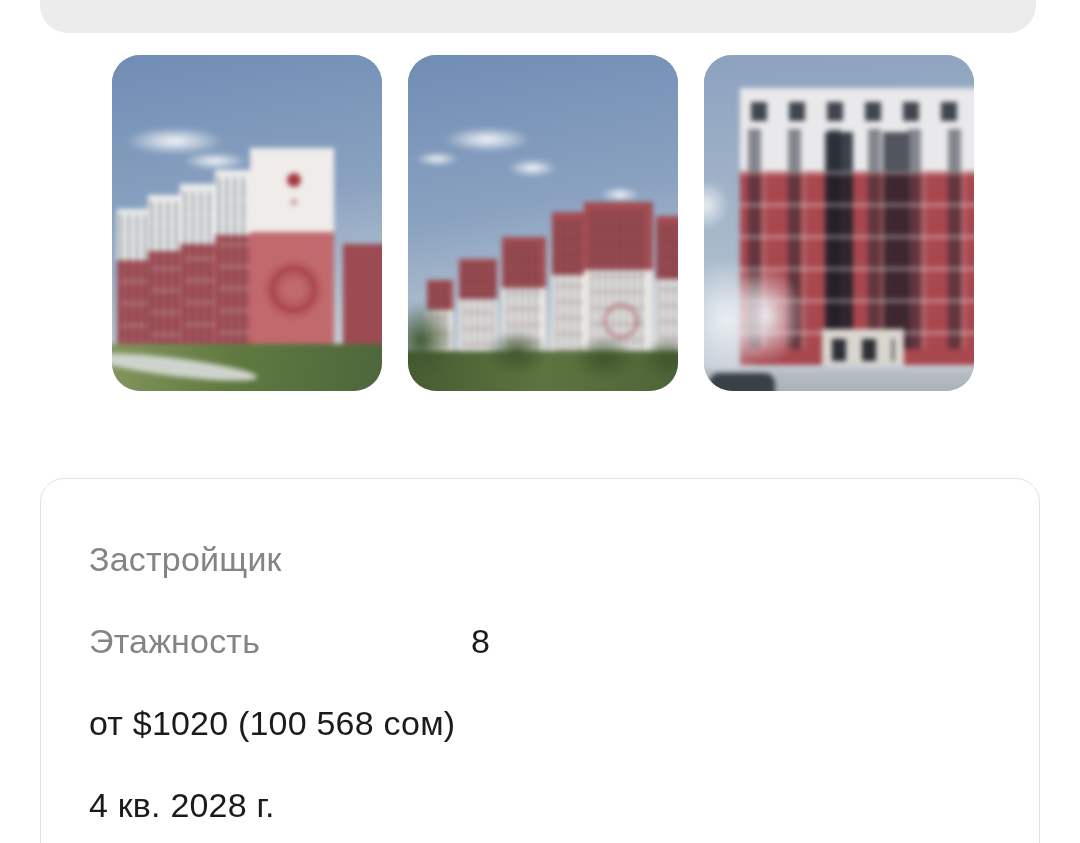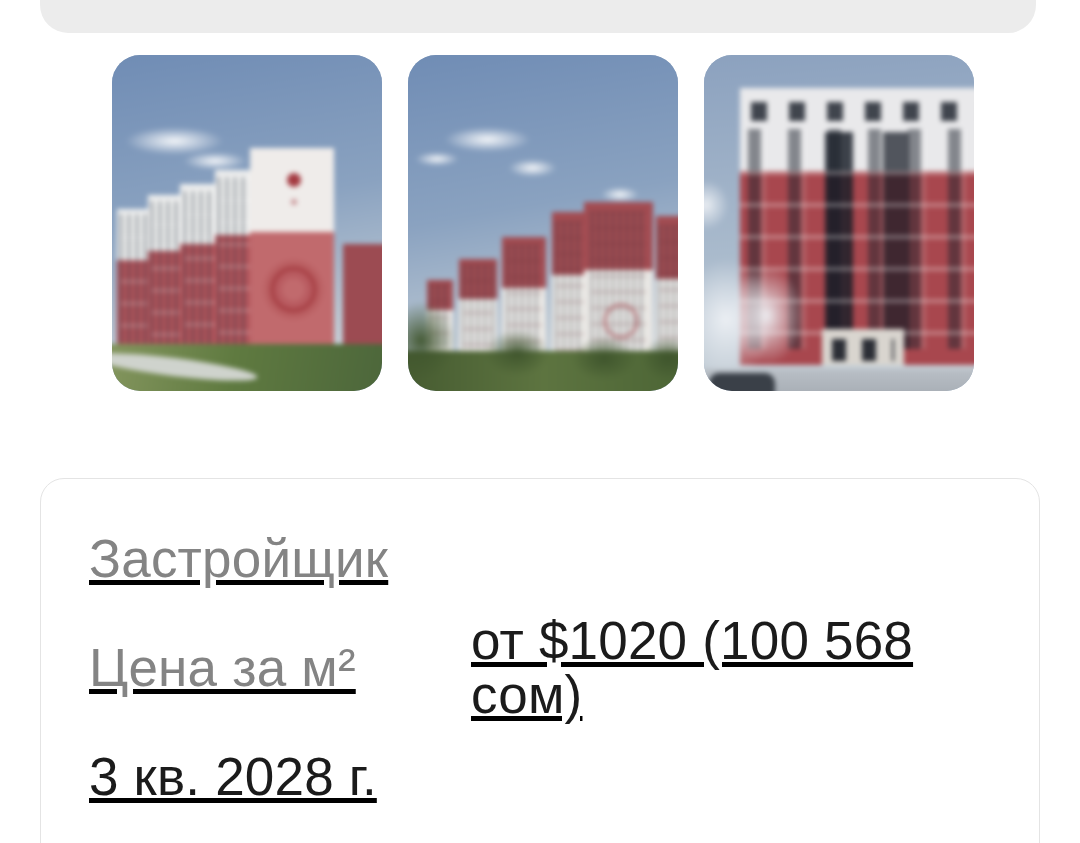--- a/index.html
+++ b/index.html
@@ -126,26 +126,25 @@
     position:absolute;
     left:40px; top:478px;
     width:1000px; height:430px;
     background:#ffffff;
     border:1px solid var(--card-border);
     border-radius:24px;
     padding:53px 30px 0 48px;
   }
   .row{
     display:flex;
-    align-items:center;
-    font-size:53px;
+    align-items:flex-end;
+    font-size:34px;
     line-height:54px;
     margin-bottom:28px;
     letter-spacing:0.2px;
-    text-decoration:underline;
   }
   .row .label{flex:0 0 382px;color:var(--label);}
   .row .value{color:var(--value);}
   .row .value.link{color:var(--link);}
 </style>
 </head>
 <body>
 
 <div class="topbar"></div>
 
@@ -207,19 +206,22 @@
     </div>
   </div>
 
 </div>
 
 <div class="details-card">
   <div class="row">
     <div class="label">Застройщик</div>
   </div>
   <div class="row">
-    <div class="label">Цена за м²</div>
+    <div class="label">Этажность</div>
+    <div class="value">8</div>
+  </div>
+  <div class="row">
     <div class="value">от $1020 (100 568 сом)</div>
   </div>
   <div class="row">
-    <div class="value">3 кв. 2028 г.</div>
+    <div class="value">4 кв. 2028 г.</div>
   </div>
 </div>
 
 </body></html>

